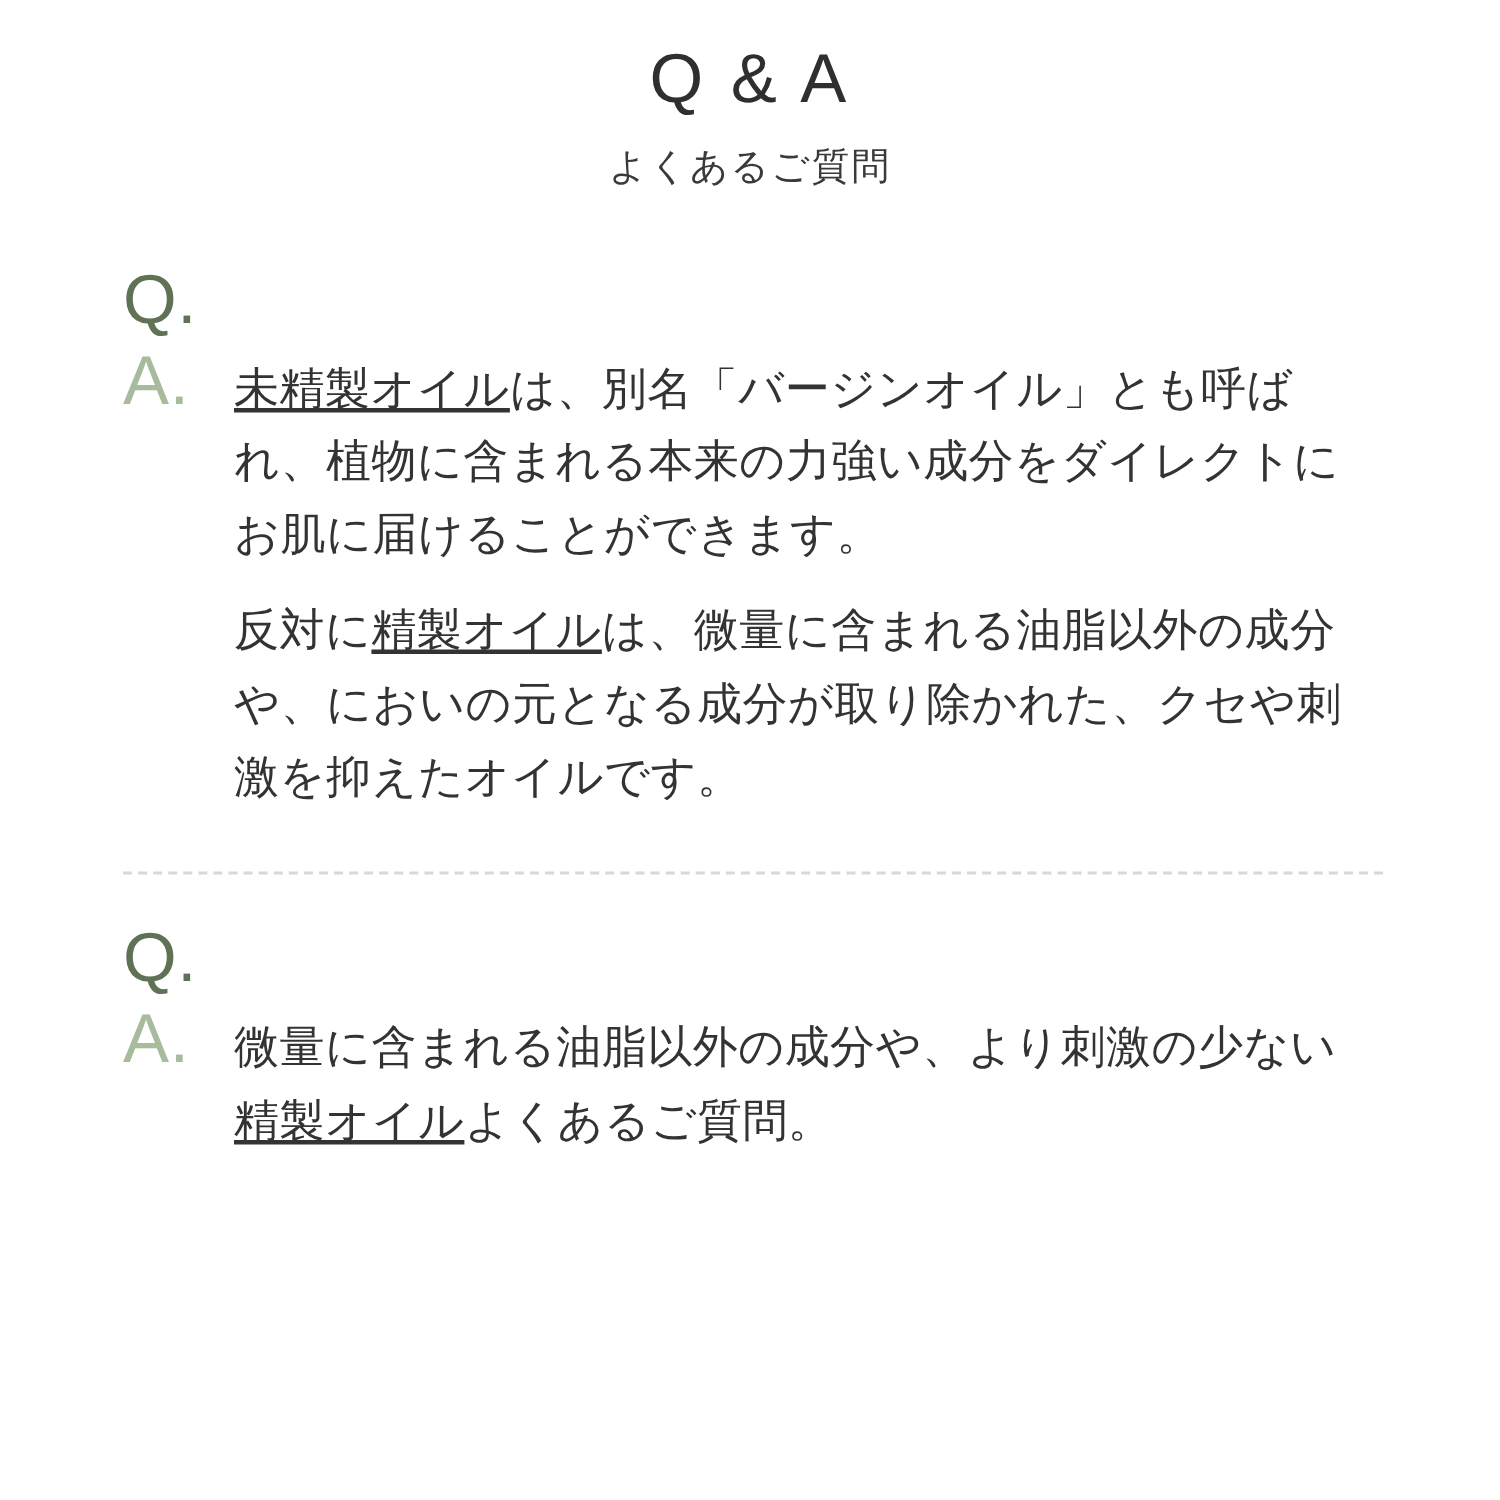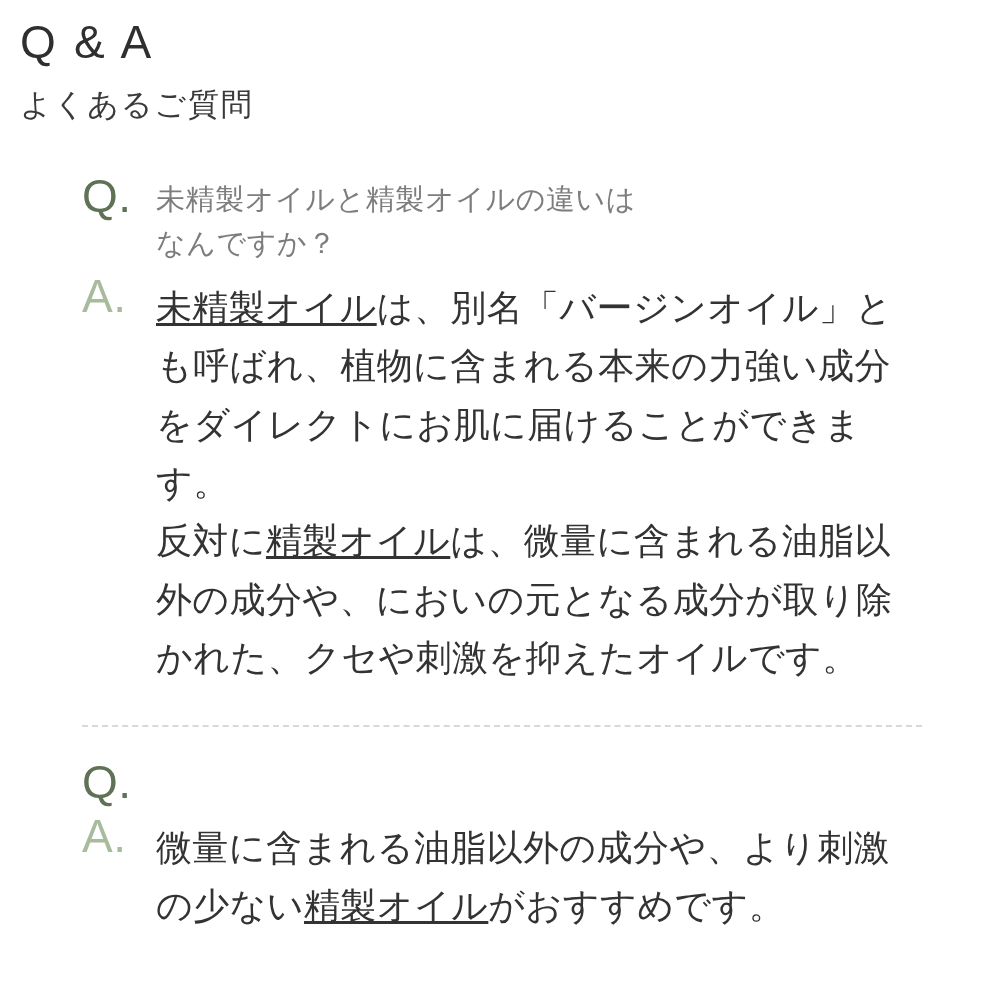--- a/index.html
+++ b/index.html
@@ -18,33 +18,33 @@
   .page {
     position: relative;
     width: 1000px;
     height: 1000px;
     box-sizing: border-box;
     padding: 0;
   }
 
   
   .header {
-    padding-top: 17px;
-    margin-left: 20px;
+    text-align: center;
+    padding-top: 27px;
   }
   .header-title {
     font-size: 46px;
     letter-spacing: 0.06em;
     color: #2f2f2f;
     font-weight: 400;
     line-height: 1.1;
     margin: 0;
   }
   .header-subtitle {
-    font-size: 31px;
+    font-size: 25px;
     letter-spacing: 0.06em;
     color: #3a3a3a;
     font-weight: 400;
     margin: 18px 0 0 0;
     line-height: 1.2;
   }
 
   
   .qa-list {
     margin-top: 48px;
@@ -79,30 +79,30 @@
   .q-text {
     font-size: 29px;
     line-height: 1.52;
     color: #7d7d7d;
     letter-spacing: 0.02em;
     padding-top: 6px;
     max-width: 740px;
   }
 
   .a-text {
-    font-size: 36px;
+    font-size: 30px;
     line-height: 1.62;
     color: #333333;
     letter-spacing: 0.01em;
     padding-top: 8px;
     max-width: 760px;
   }
 
   .a-text .para + .para {
-    margin-top: 0;
+    margin-top: 16px;
   }
 
   .u {
     text-decoration: underline;
     text-underline-offset: 3px;
   }
 
   .q-block {
     margin-bottom: 6px;
   }
@@ -122,24 +122,20 @@
     <h1 class="header-title">Q &amp; A</h1>
     <div class="header-subtitle">よくあるご質問</div>
   </div>
 
   <div class="qa-list">
 
     <div class="qa-item">
 
       <div class="row q-block">
         <div class="marker marker-q">Q.</div>
-        <div class="q-text">
-          <div>未精製オイルと精製オイルの違いは</div>
-          <div>なんですか？</div>
-        </div>
       </div>
 
       <div class="row">
         <div class="marker marker-a">A.</div>
         <div class="a-text">
           <div class="para"><span class="u">未精製オイル</span><span>は、別名「バージンオイル」とも呼ばれ、植物に含まれる本来の力強い成分をダイレクトにお肌に届けることができます。</span></div>
           <div class="para"><span>反対に</span><span class="u">精製オイル</span><span>は、微量に含まれる油脂以外の成分や、においの元となる成分が取り除かれた、クセや刺激を抑えたオイルです。</span></div>
         </div>
       </div>
 
@@ -149,21 +145,21 @@
 
     <div class="qa-item">
 
       <div class="row q-block">
         <div class="marker marker-q">Q.</div>
       </div>
 
       <div class="row">
         <div class="marker marker-a">A.</div>
         <div class="a-text">
-          <div class="para"><span>微量に含まれる油脂以外の成分や、より刺激の少ない</span><span class="u">精製オイル</span><span>がおすすめです。</span></div>
+          <div class="para"><span>微量に含まれる油脂以外の成分や、より刺激の少ない</span><span class="u">精製オイル</span><span>よくあるご質問。</span></div>
         </div>
       </div>
 
     </div>
 
   </div>
 
 </div>
 
 </body></html>

